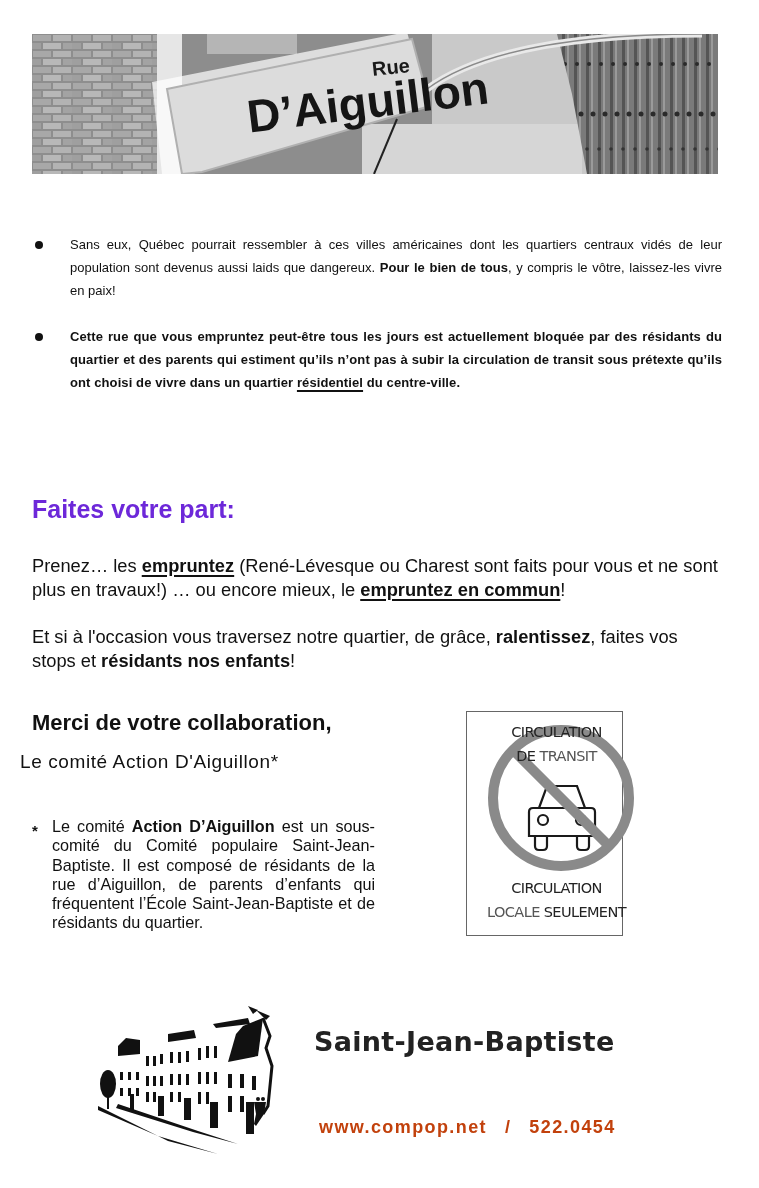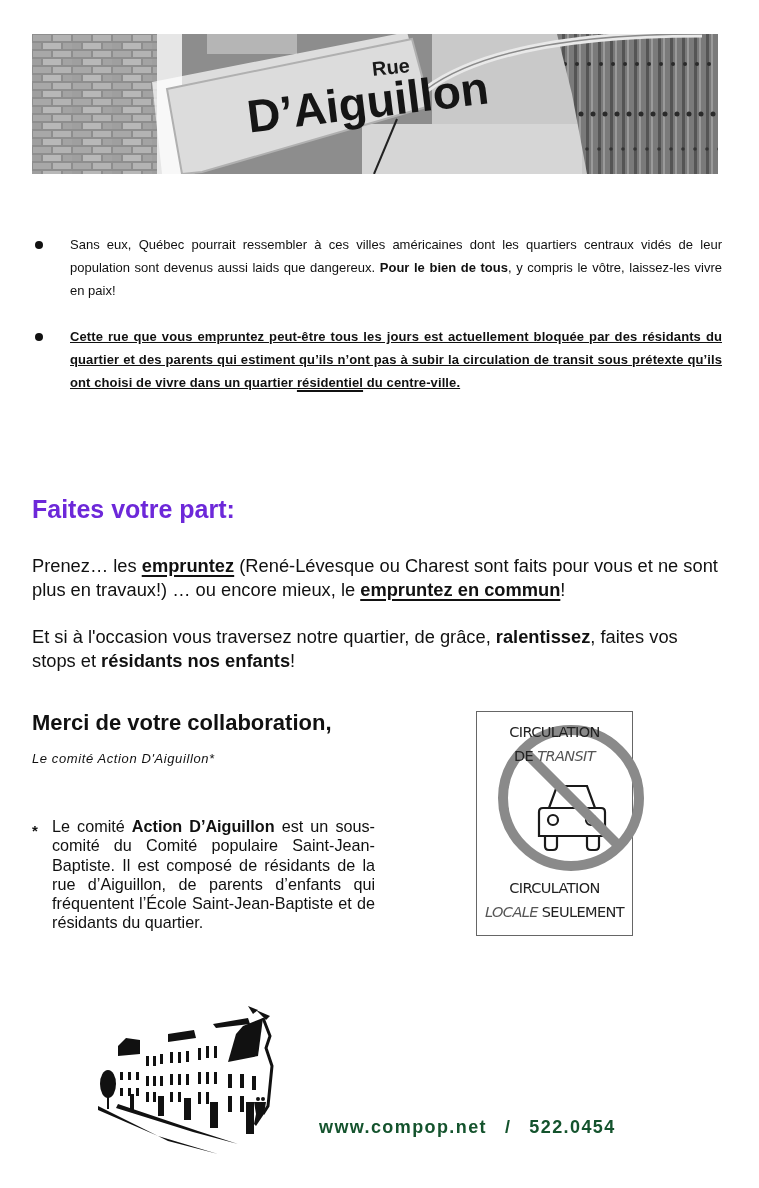--- a/index.html
+++ b/index.html
@@ -6,49 +6,49 @@
   html, body { width: 759px; height: 1188px; background: #ffffff; overflow: hidden; }
   body { position: relative; font-family: "Liberation Sans", sans-serif; color: #111; }
 
   .banner { position: absolute; left: 32px; top: 34px; width: 686px; height: 140px; overflow: hidden; background: #cfcfcf; }
   .banner svg { display: block; }
   .sign-rue { position: absolute; left: 340px; top: 22px; font-weight: bold; font-size: 20px; color: #1a1a1a; transform: rotate(-6deg); }
   .sign-name { position: absolute; left: 212px; top: 56px; font-weight: bold; font-size: 46px; color: #151515; transform: rotate(-7deg); letter-spacing: 0px; transform-origin: left top; }
 
   .bullets { position: absolute; left: 32px; top: 233px; width: 690px; }
   .bullet { position: relative; padding-left: 38px; font-size: 13px; line-height: 23px; text-align: justify; }
-  .bullet + .bullet { margin-top: 23px; text-decoration: underline; }
+  .bullet + .bullet { margin-top: 23px; }
   .bullet .dot { position: absolute; left: 3px; top: 8px; width: 8px; height: 8px; border-radius: 50%; background: #111; }
   .bullet.strong { font-weight: bold; letter-spacing: 0.1px; }
   .u { text-decoration: underline; text-decoration-thickness: 2px; text-underline-offset: 3px; }
 
   .heading { position: absolute; left: 32px; top: 495px; font-size: 25px; font-weight: bold; color: #6d28d9; }
 
   .para { position: absolute; left: 32px; width: 690px; font-size: 18.3px; line-height: 24px; }
   .para1 { top: 554px; }
   .para2 { top: 625px; }
 
   .merci { position: absolute; left: 32px; top: 710px; font-size: 22px; font-weight: bold; }
-  .signature { position: absolute; left: 32px; top: 751px; font-size: 13px; letter-spacing: 0.6px; font-style: italic; }
+  .signature { position: absolute; left: 20px; top: 751px; font-size: 19px; letter-spacing: 0.6px; }
 
   .footnote { position: absolute; left: 32px; top: 817px; width: 343px; font-size: 16.2px; line-height: 19.3px; text-align: justify; padding-left: 20px; }
   .footnote .star { position: absolute; left: 0; top: 4px; font-size: 15px; font-weight: bold; }
 
-  .sign-box { position: absolute; left: 476px; top: 711px; width: 157px; height: 225px; border: 1.5px solid #666; background: #fff; }
+  .sign-box { position: absolute; left: 466px; top: 711px; width: 157px; height: 225px; border: 1.5px solid #666; background: #fff; padding-left: 12px; }
   .sign-box svg { position: absolute; left: 0; top: 0; }
   .sign-text { position: absolute; width: 100%; text-align: center; font-family: "DejaVu Sans", sans-serif; font-size: 14.5px; letter-spacing: -0.6px; color: #222; }
   .st1 { top: 12px; }
   .st2 { top: 36px; }
   .st3 { top: 168px; }
   .st4 { top: 192px; }
-  .light { color: #555; font-style: italic; }
+  .light { color: #555; }
 
   .logo-art { position: absolute; left: 98px; top: 996px; }
   .org-name { position: absolute; left: 314px; top: 1024px; font-family: "DejaVu Sans", sans-serif; font-weight: bold; font-size: 27px; line-height: 35px; color: #222; letter-spacing: 0.3px; }
-  .org-contact { position: absolute; left: 319px; top: 1117px; font-size: 18px; font-weight: bold; letter-spacing: 1.4px; color: #14532d; }
+  .org-contact { position: absolute; left: 319px; top: 1117px; font-size: 18px; font-weight: bold; letter-spacing: 1.4px; color: #c2410c; }
   .org-contact .sep { margin: 0 18px; }
 </style>
 </head>
 <body>
 
 <div class="banner">
   <svg width="686" height="140" viewBox="0 0 686 140">
     <defs>
       <pattern id="bricks" width="40" height="16" patternUnits="userSpaceOnUse">
         <rect width="40" height="16" fill="#8e8e8e"></rect>
@@ -194,16 +194,17 @@
     <polygon points="0,110 70,145 120,158 60,140 0,114"></polygon>
     <polygon points="20,108 100,135 140,148 95,136 18,112"></polygon>
 
     <circle cx="160" cy="103" r="2"></circle>
       <circle cx="165" cy="103" r="2"></circle>
     <polygon points="156,106 168,106 166,118 162,124 158,130 156,128 158,118"></polygon>
   </g>
 </svg>
 
 <div class="org-name">
+  <div>Saint-Jean-Baptiste</div>
 </div>
 <div class="org-contact">
   <span>www.compop.net</span><span class="sep">/</span><span>522.0454</span>
 </div>
 
 </body></html>

